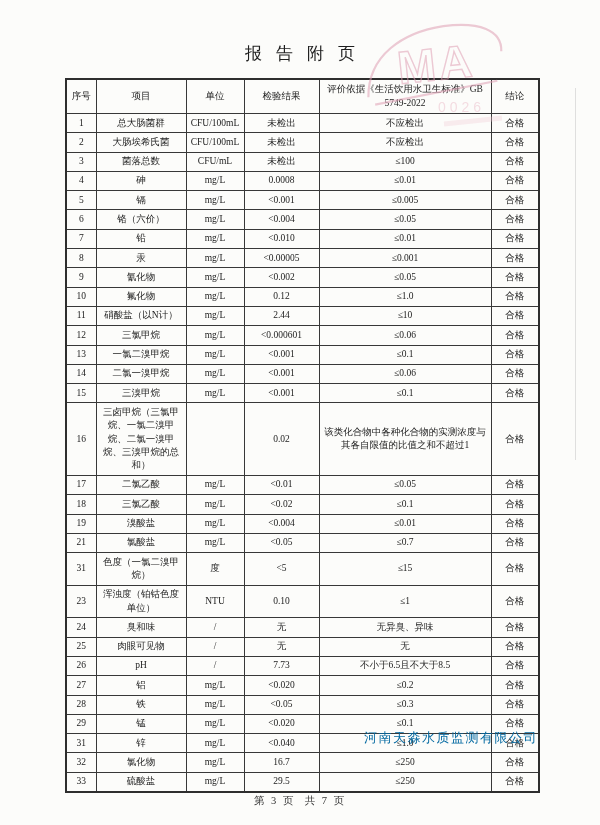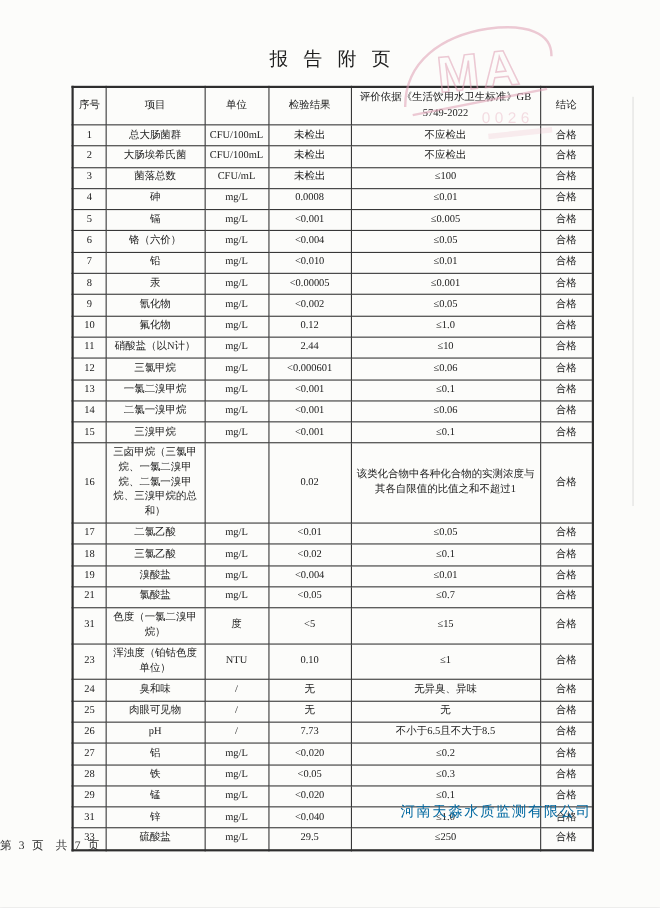--- a/index.html
+++ b/index.html
@@ -53,22 +53,22 @@
   .scan-line{
     position:absolute;left:575px;top:88px;
     width:1px;height:372px;
     background:#bdbdbd;opacity:.45;
   }
   .company{
     position:absolute;right:62px;top:729px;
     font-size:13px;letter-spacing:1.5px;color:#0369a1;
   }
   .pagefooter{
-    position:absolute;left:0;right:0;top:762px;
-    text-align:left;
+    position:absolute;left:0;right:0;top:794px;
+    text-align:center;
     font-size:10.5px;letter-spacing:2px;
     white-space:pre;color:#333;
   }
 </style>
 </head>
 <body>
 
 <div class="page">
 
   <div class="stamp">
@@ -332,20 +332,28 @@
         </tr>
         <tr>
           <td>31</td>
           <td>锌</td>
           <td>mg/L</td>
           <td>&lt;0.040</td>
           <td>≤1.0</td>
           <td>合格</td>
         </tr>
         <tr>
+          <td>32</td>
+          <td>氯化物</td>
+          <td>mg/L</td>
+          <td>16.7</td>
+          <td>≤250</td>
+          <td>合格</td>
+        </tr>
+        <tr>
           <td>33</td>
           <td>硫酸盐</td>
           <td>mg/L</td>
           <td>29.5</td>
           <td>≤250</td>
           <td>合格</td>
         </tr>
       </tbody>
   </table>
 

